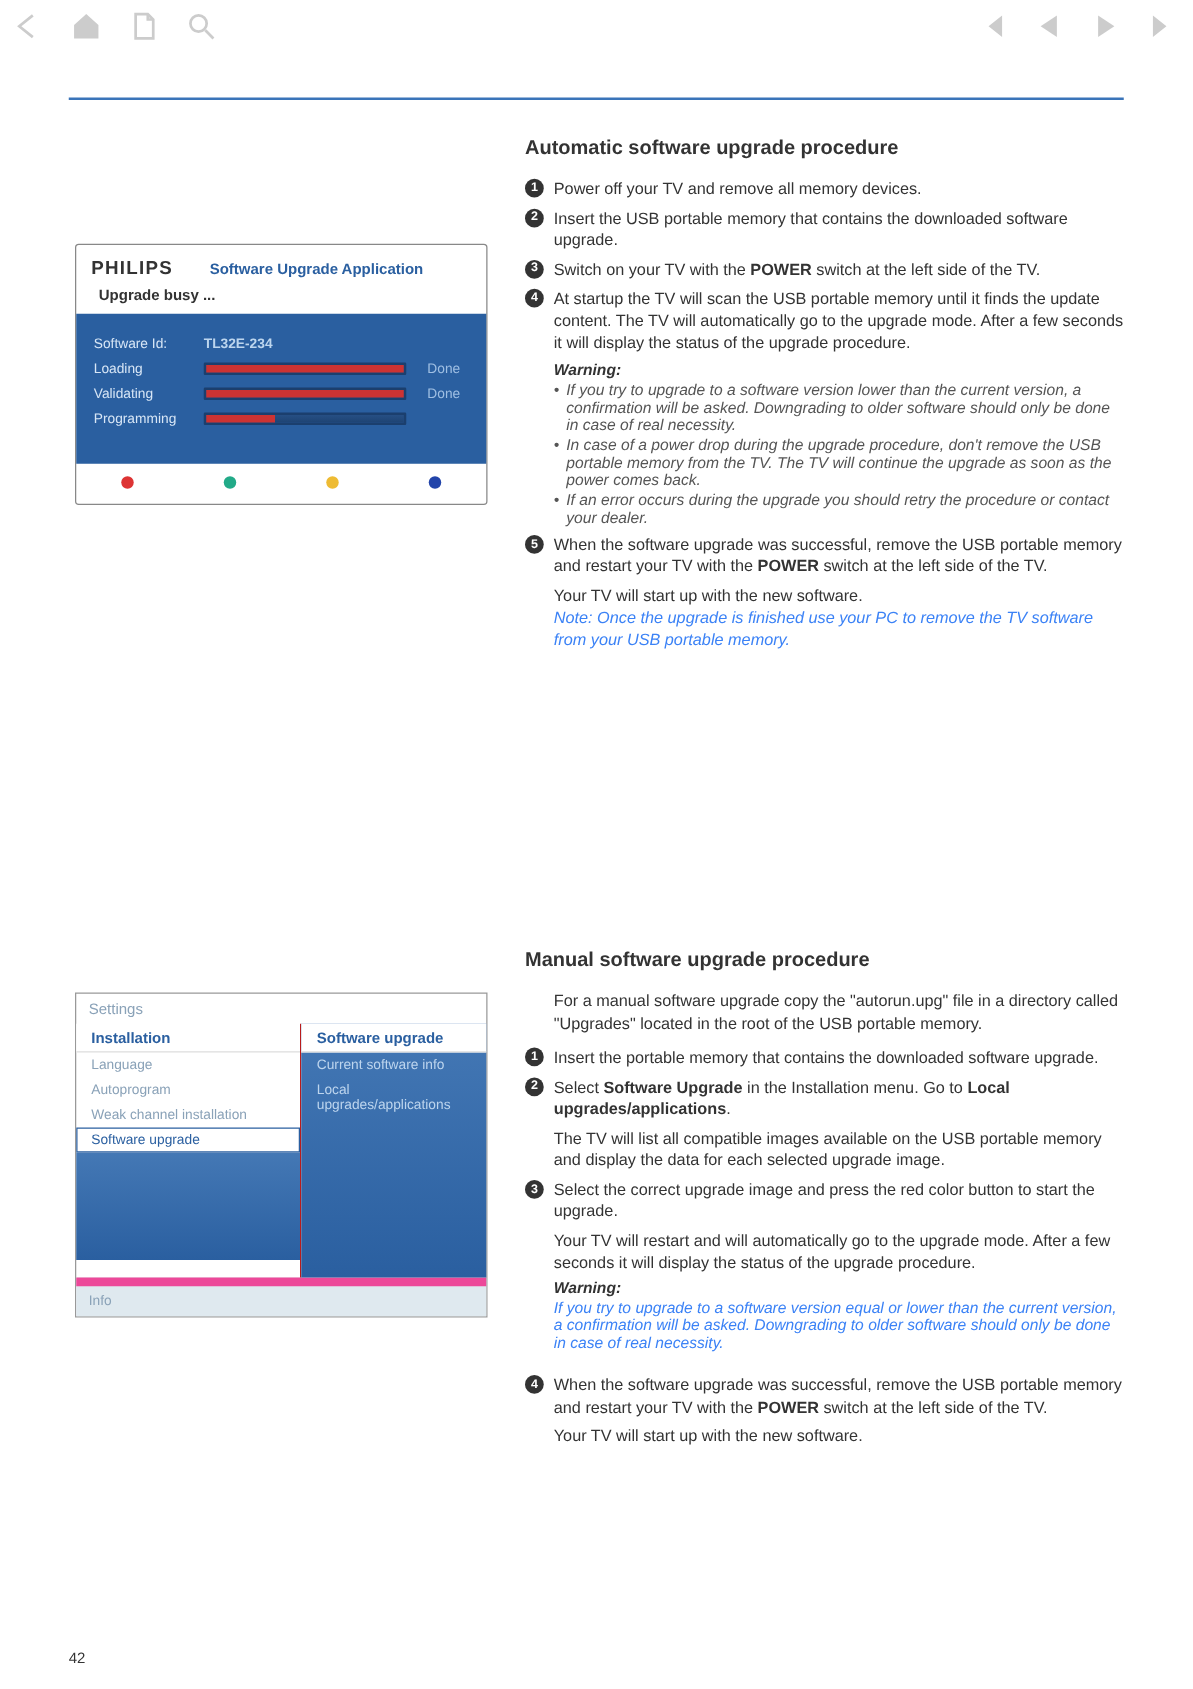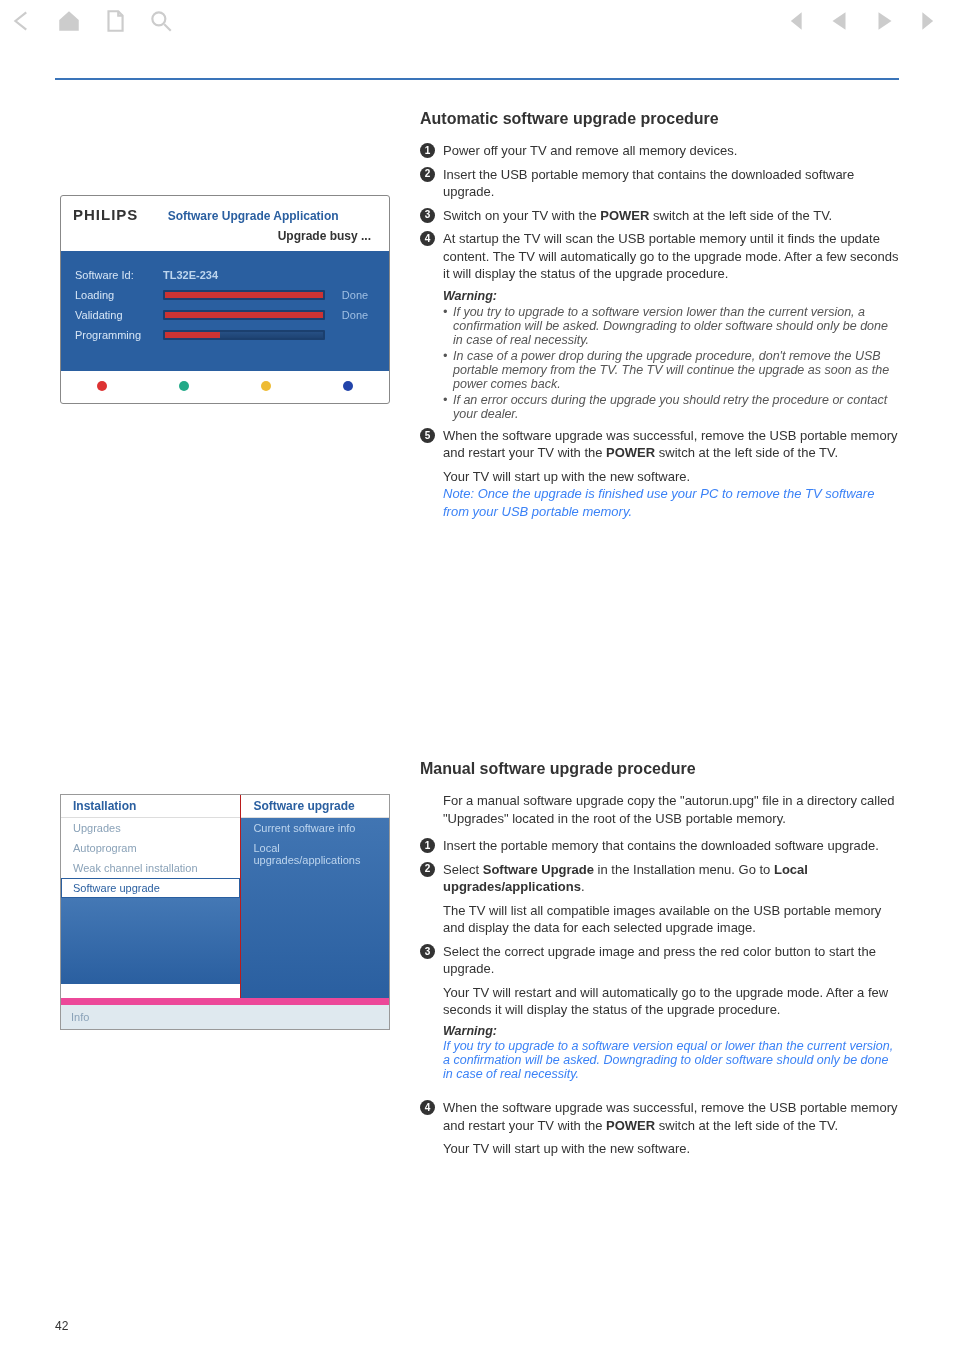--- a/index.html
+++ b/index.html
@@ -70,21 +70,21 @@
     left: 5px;
     width: 330px;
     border: 1px solid #888;
     border-radius: 3px;
     background: #fff;
     font-size: 12px;
   }
   .fig1-header { padding: 10px 12px 2px; }
   .fig1-brand { font-weight: 900; letter-spacing: 1px; font-size: 15px; display:inline-block;}
   .fig1-app { color:#2a5fa0; font-size:12px; font-weight: bold; margin-left:26px;}
-  .fig1-sub { color:#333; font-size:12px; padding:4px 18px 8px; font-weight:bold;text-align:right; }
+  .fig1-sub { color:#333; font-size:12px; padding:4px 18px 8px; font-weight:bold; }
   .fig1-body { background:#2a5fa0; color:#cfe1f3; padding: 18px 14px 22px; }
   .fig1-row { display:flex; align-items:center; gap:10px; margin-bottom:8px; font-size:11px;}
   .fig1-label { width:78px; color:#d7e6f6; }
   .fig1-bar {
     flex:1; height:10px; border:2px solid #1b3f6e; background:linear-gradient(#264f84,#1e4373);
     position:relative; border-radius:1px;
   }
   .fig1-bar .fill { position:absolute; left:0; top:0; bottom:0; background:#c33; }
   .fig1-status { width:40px; color:#9fbfe3; text-align:center; font-size:11px; }
   .fig1-footer { display:flex; justify-content:space-around; padding:10px 0 12px; }
@@ -278,24 +278,25 @@
     </div>
     <div class="fig1-footer">
       <span class="dot red"></span>
       <span class="dot green"></span>
       <span class="dot yellow"></span>
       <span class="dot blue"></span>
     </div>
   </div>
 
   <div class="fig2">
+    <div class="fig2-head">Settings</div>
     <div class="fig2-cols">
       <div class="fig2-left">
         <div class="fig2-left-head">Installation</div>
-        <div class="fig2-row">Upgrades</div>
+        <div class="fig2-row">Language</div>
         <div class="fig2-row">Autoprogram</div>
         <div class="fig2-row">Weak channel installation</div>
         <div class="fig2-row sel">Software upgrade</div>
         <div class="fig2-spacer"></div>
       </div>
       <div class="fig2-right">
         <div class="fig2-right-head">Software upgrade</div>
         <div class="fig2-row">Current software info</div>
         <div class="fig2-row">Local upgrades/applications</div>
         <div style="height:128px"></div>

